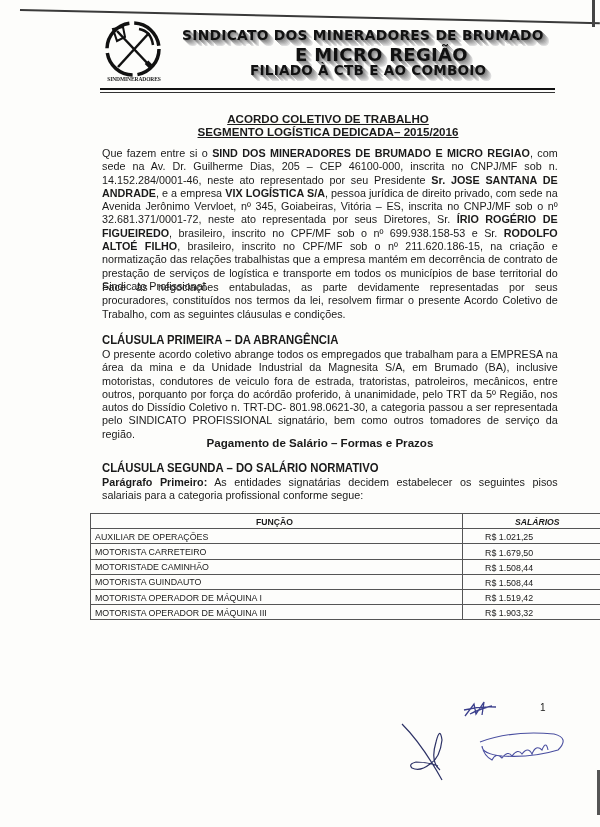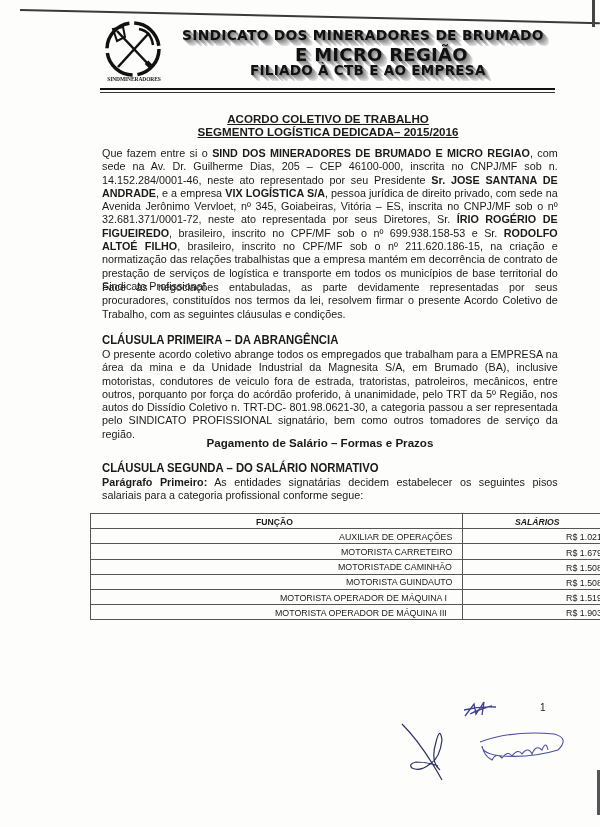--- a/index.html
+++ b/index.html
@@ -29,21 +29,21 @@
   .p1 { top:146px; }
   .p2 { top:280px; }
   .h1 { position:absolute; left:102px; top:333px; font-size:12.2px; font-weight:bold; transform:scaleX(0.93); transform-origin:left top; }
   .p3 { top:347px; }
   .sub { top:436px; font-size:11.6px; left:20px; }
   .h2 { position:absolute; left:102px; top:461px; font-size:12.2px; font-weight:bold; transform:scaleX(0.93); transform-origin:left top; }
   .p4 { top:475px; }
   b { font-weight:bold; }
 
   .tbl { position:absolute; left:90px; top:513px; width:527px; border-collapse:collapse; font-size:9.6px; }
-  .tbl td, .tbl th { border:1px solid #555; padding:0 0 0 4px; height:14.2px; line-height:13px; white-space:nowrap;text-align:right; }
+  .tbl td, .tbl th { border:1px solid #555; padding:0 0 0 4px; height:14.2px; line-height:13px; white-space:nowrap; }
   .tbl th { font-weight:bold; text-align:center; font-size:9.4px; padding:0; }
   .tbl th.sal { vertical-align:bottom;font-style:italic; }
   .tbl td.val { vertical-align:bottom; padding:0 0 0 20px; width:118px; }
   .tbl td.fn { width:330px; }
   .tbl td span, .tbl th span { display:inline-block; transform:scaleX(0.92); transform-origin:left; }
   .tbl td.val span { transform-origin:center; }
 
   .pagenum { left:540px; top:702px; font-size:10px; }
   .sig { position:absolute; }
 </style>
@@ -58,21 +58,21 @@
   <circle cx="30" cy="30" r="26" fill="none" stroke="#111" stroke-width="3.5" stroke-dasharray="36 5"></circle>
   <line x1="15" y1="48" x2="46" y2="14" stroke="#111" stroke-width="2.5"></line>
   <line x1="14" y1="12" x2="46" y2="46" stroke="#111" stroke-width="2.5"></line>
   <path d="M10 10 L20 8 L22 18 L14 22 Z" fill="none" stroke="#111" stroke-width="2"></path>
   <path d="M36 10 Q48 12 50 26" fill="none" stroke="#111" stroke-width="2.5"></path>
   <rect x="43" y="43" width="7" height="5" fill="#111" transform="rotate(45 46 45)"></rect>
 </svg>
 <div class="abs logo-caption">SINDMINERADORES</div>
 <div class="hdr hdr1">SINDICATO DOS MINERADORES DE BRUMADO</div>
 <div class="hdr hdr2">E MICRO REGIÃO</div>
-<div class="hdr hdr3">FILIADO À CTB E AO EMPRESA</div>
+<div class="hdr hdr3">FILIADO À CTB E AO COMBOIO</div>
 <div class="abs rule1"></div>
 <div class="abs rule2"></div>
 
 <div class="center title t1">ACORDO COLETIVO DE TRABALHO</div>
 <div class="center title t2">SEGMENTO LOGÍSTICA DEDICADA– 2015/2016</div>
 
 <div class="txt p1"><span>Que fazem entre si o </span><b>SIND DOS MINERADORES DE BRUMADO E MICRO REGIAO</b><span>, com sede na Av. Dr. Guilherme Dias, 205 – CEP 46100-000, inscrita no CNPJ/MF sob n. 14.152.284/0001-46, neste ato representado por seu Presidente </span><b>Sr. JOSE SANTANA DE ANDRADE</b><span>, e a empresa </span><b>VIX LOGÍSTICA S/A</b><span>, pessoa jurídica de direito privado, com sede na Avenida Jerônimo Vervloet, nº 345, Goiabeiras, Vitória – ES, inscrita no CNPJ/MF sob o nº 32.681.371/0001-72, neste ato representada por seus Diretores, Sr. </span><b>ÍRIO ROGÉRIO DE FIGUEIREDO</b><span>, brasileiro, inscrito no CPF/MF sob o nº 699.938.158-53 e Sr. </span><b>RODOLFO ALTOÉ FILHO</b><span>, brasileiro, inscrito no CPF/MF sob o nº 211.620.186-15, na criação e normatização das relações trabalhistas que a empresa mantém em decorrência de contrato de prestação de serviços de logística e transporte em todos os municípios de base territorial do Sindicato Profissional.</span></div>
 
 <div class="txt p2">Face às negociações entabuladas, as parte devidamente representadas por seus procuradores, constituídos nos termos da lei, resolvem firmar o presente Acordo Coletivo de Trabalho, com as seguintes cláusulas e condições.</div>
 

